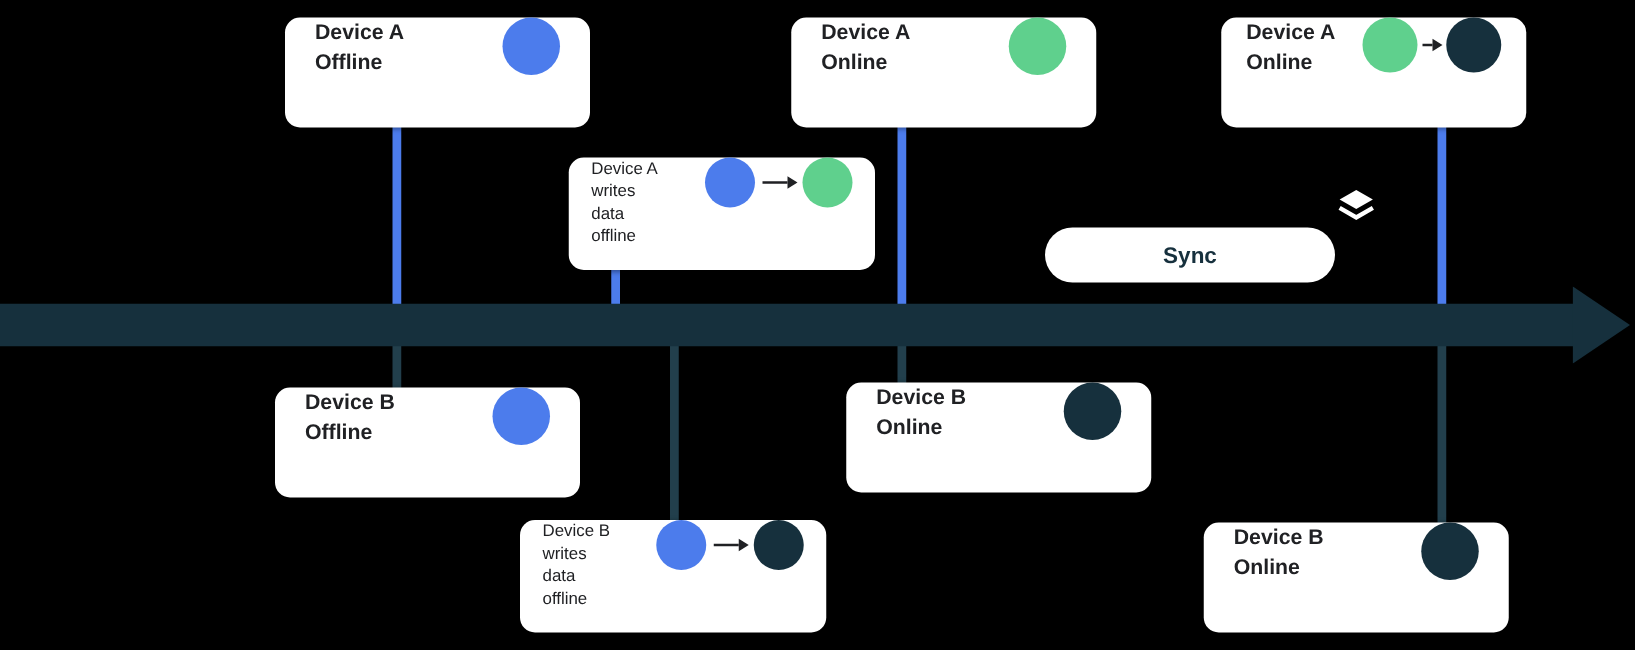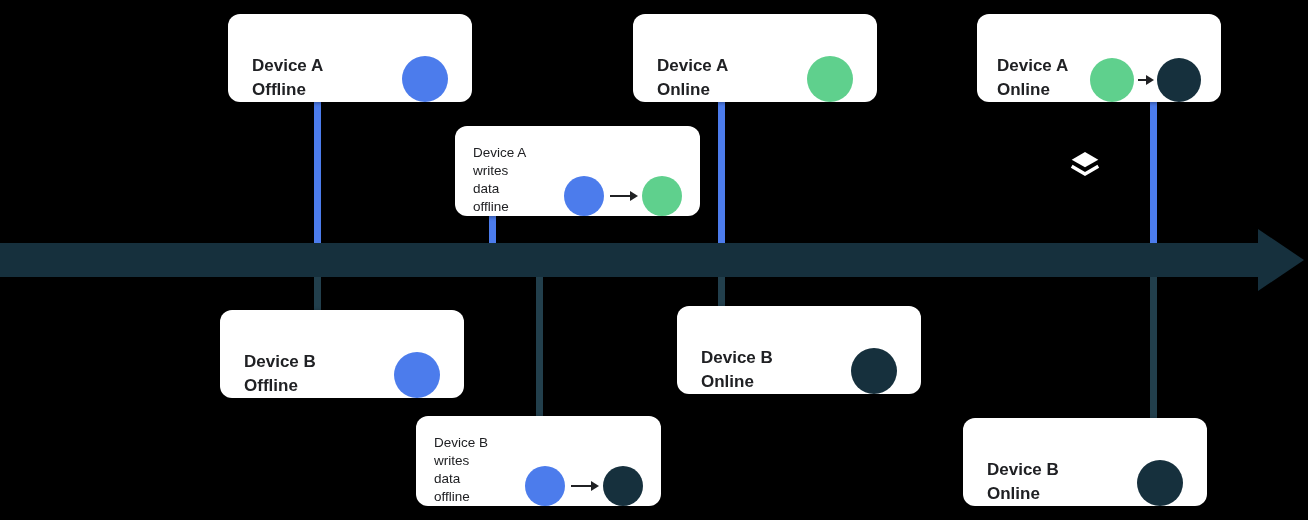--- a/index.html
+++ b/index.html
@@ -17,21 +17,21 @@
 
   
   .timeline-bar  { position: absolute; left: 0; top: 243px; width: 1260px; height: 34px; z-index: 2; }
   .timeline-head { position: absolute; left: 1258px; top: 229px; width: 46px; height: 62px;
                    clip-path: polygon(0 0, 100% 50%, 0 100%); z-index: 2; }
 
   
   .card {
     position: absolute; background: #fff; border-radius: 12px;
     box-shadow: 0 1px 4px rgba(0,0,0,.4);
-    display: flex; align-items: flex-end; z-index: 3;
+    display: flex; align-items: flex-start; z-index: 3;
   }
   .card-lg { width: 244px; height: 88px; padding: 0 24px; }
   .card-sm { width: 245px; height: 90px; padding: 0 18px; }
 
   .titleblock { display: flex; flex-direction: column; }
   .title, .status { font-size: 17px; line-height: 24px; font-weight: 600; color: #202124; }
   .label-sm { font-size: 13.5px; line-height: 18px; font-weight: 500; color: #202124;
               white-space: pre-line; width: 68px; flex: 0 0 auto; }
 
   .dots { display: flex; align-items: center; margin-left: auto; }
@@ -116,20 +116,23 @@
       <div class="title">Device A</div>
       <div class="status">Online</div>
     </div>
     <div class="dots">
       <div class="dot dot-44" style="background: rgb(95, 208, 141);"></div>
       <div class="arrow arrow-short"></div>
       <div class="dot dot-44" style="background: rgb(22, 48, 61);"></div>
     </div>
   </div>
 
+  <div class="sync-pill">
+    <span>Sync</span>
+  </div>
   <div class="layers-icon">
     <svg width="38" height="38" viewBox="0 0 24 24" fill="none">
       <path d="M12 3.2 20.4 8 12 12.8 3.6 8Z" fill="#ffffff"></path>
       <path d="M3.6 12.2 12 17 20.4 12.2" stroke="#ffffff" stroke-width="2.2" fill="none"></path>
     </svg>
   </div>
 
   <div class="card card-lg" style="left:220px; top:310px;">
     <div class="titleblock">
       <div class="title">Device B</div>

